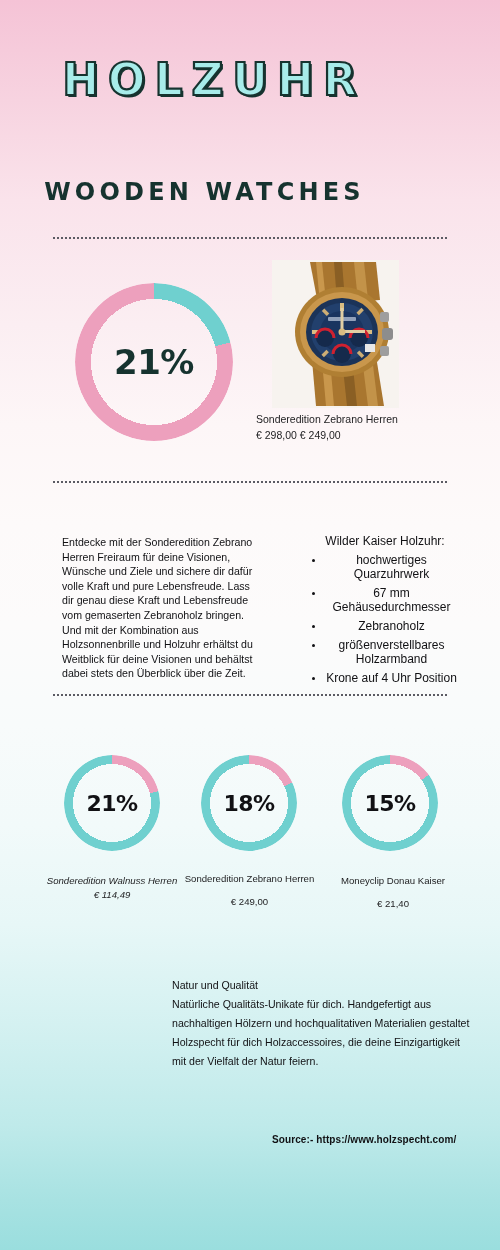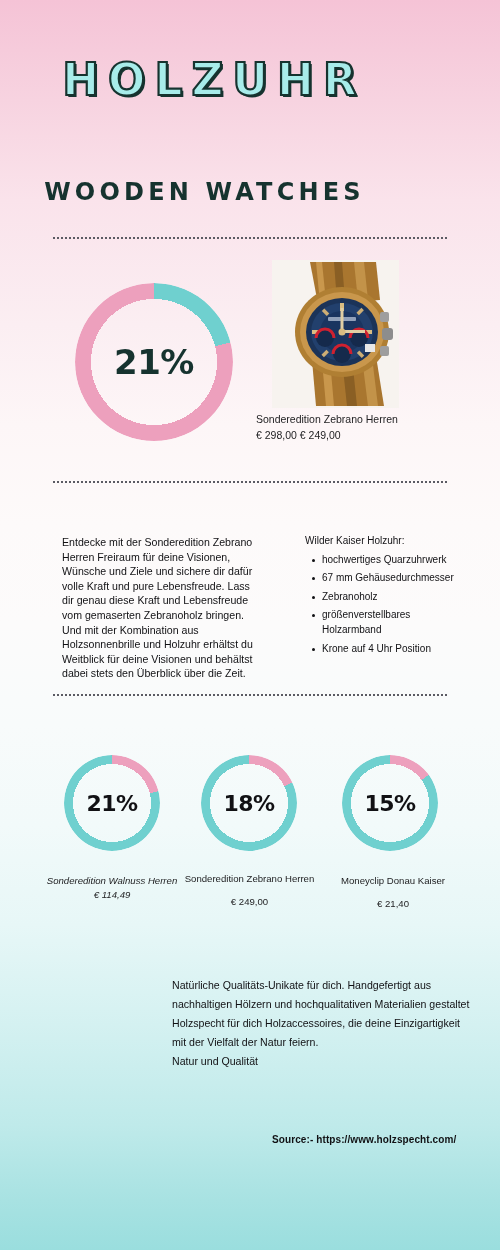--- a/index.html
+++ b/index.html
@@ -121,23 +121,24 @@
     width: 196px;
     font-size: 10.6px;
     line-height: 14.6px;
     color: #111114;
     margin-top: 30px;
   }
   .bullets-wrap {
     position: absolute;
     left: 305px; top: 534px;
     width: 160px;
-    font-size: 10px;
+    font-size: 12px;
     line-height: 14.6px;
     color: #111114;
+    text-align: center;
   }
   .bullets-title { margin: 0 0 2px 0; }
   .bullets-wrap ul {
     margin: 0; padding: 0 0 0 13px;
     list-style: none;
   }
   .bullets-wrap li {
     position: relative;
     margin: 4px;
   }
@@ -315,19 +316,19 @@
   <div class="mini-label ml2">
     <span>Sonderedition Zebrano Herren</span>
     <span class="price">€ 249,00</span>
   </div>
   <div class="mini-label ml3">
     <span>Moneyclip Donau Kaiser</span>
     <span class="price">€ 21,40</span>
   </div>
 
   <div class="bottom-text">
+    <div>Natur und Qualität</div>
     <div>Natürliche Qualitäts-Unikate für dich. Handgefertigt aus nachhaltigen Hölzern und hochqualitativen Materialien gestaltet Holzspecht für dich Holzaccessoires, die deine Einzigartigkeit mit der Vielfalt der Natur feiern.</div>
-    <div>Natur und Qualität</div>
   </div>
 
   <div class="source">Source:- https://www.holzspecht.com/</div>
 
 </div>
 
 </body></html>

